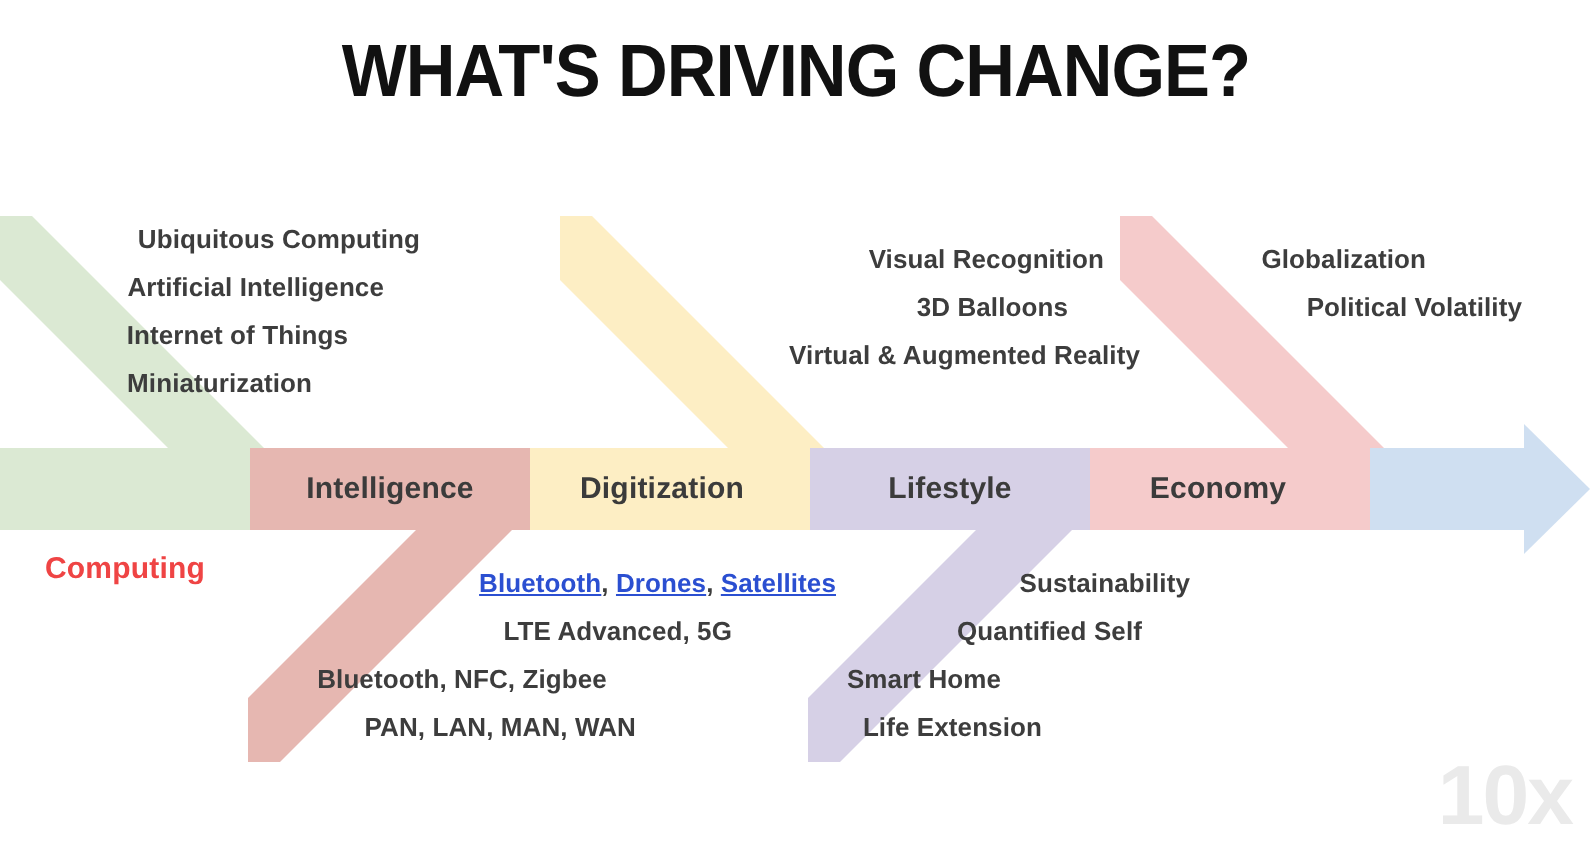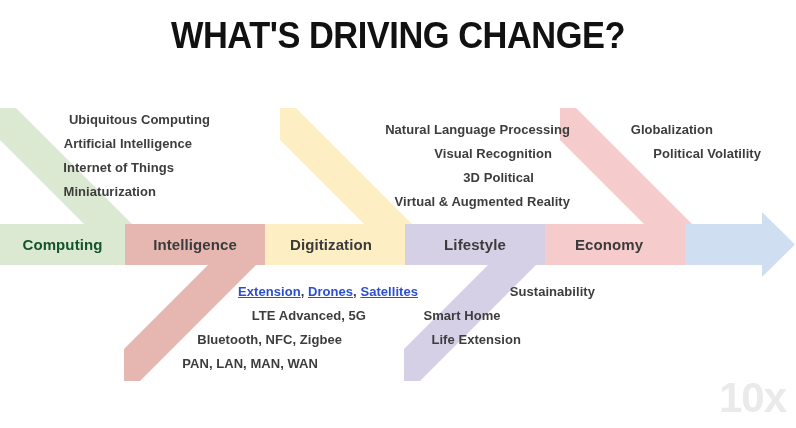--- a/index.html
+++ b/index.html
@@ -56,21 +56,21 @@
     height: 41px;
     line-height: 41px;
     top: 224px;
     text-align: center;
     font-size: 15px;
     font-weight: bold;
     color: #3b3b3b;
     letter-spacing: 0.1px;
     white-space: nowrap;
   }
-  .spine-label.accent { color: #14532d; }
+  .spine-label.accent { color: #ef4444; margin-top: 40px; }
 
   
   .branch {
     position: absolute;
     white-space: nowrap;
   }
   .branch .item {
     font-size: 13px;
     font-weight: bold;
     color: #3d3d3d;
@@ -135,39 +135,39 @@
   <div class="spine-label" style="left:525px; width:168px;">Economy</div>
 
   <div class="branch align-right" style="left:0px; top:108px; width:210px;">
     <div class="item">Ubiquitous Computing</div>
     <div class="item" style="padding-right:18px;">Artificial Intelligence</div>
     <div class="item" style="padding-right:36px;">Internet of Things</div>
     <div class="item" style="padding-right:54px;">Miniaturization</div>
   </div>
 
   <div class="branch align-right" style="left:280px; top:118px; width:290px;">
-    <div class="item">Natural Language Processing</div>
     <div class="item" style="padding-right:18px;">Visual Recognition</div>
-    <div class="item" style="padding-right:36px;">3D Political</div>
+    <div class="item" style="padding-right:36px;">3D Balloons</div>
     <div class="item" style="padding-right:0px;">Virtual &amp; Augmented Reality</div>
   </div>
 
   <div class="branch align-right" style="left:585px; top:118px; width:236px;">
     <div class="item" style="padding-right:108px;">Globalization</div>
     <div class="item" style="padding-right:60px;text-align:right;">Political Volatility</div>
   </div>
 
   <div class="branch align-right" style="left:120px; top:280px; width:310px;">
-    <div class="item" style="padding-right:12px;"><a class="link" href="#">Extension</a><span class="comma">, </span><a class="link" href="#">Drones</a><span class="comma">, </span><a class="link" href="#">Satellites</a></div>
+    <div class="item" style="padding-right:12px;"><a class="link" href="#">Bluetooth</a><span class="comma">, </span><a class="link" href="#">Drones</a><span class="comma">, </span><a class="link" href="#">Satellites</a></div>
     <div class="item" style="padding-right:64px;">LTE Advanced, 5G</div>
-    <div class="item" style="padding-right:88px;">Bluetooth, NFC, Zigbee</div>
+    <div class="item" style="padding-right:88px;text-align:center;">Bluetooth, NFC, Zigbee</div>
     <div class="item" style="padding-right:112px;">PAN, LAN, MAN, WAN</div>
   </div>
 
   <div class="branch align-right" style="left:383px; top:280px; width:216px;">
     <div class="item" style="padding-right:4px;">Sustainability</div>
+    <div class="item" style="padding-right:28px;">Quantified Self</div>
     <div class="item" style="padding-right:58px;text-align:center;">Smart Home</div>
     <div class="item" style="padding-right:78px;">Life Extension</div>
   </div>
 
 </div>
 
 <div id="watermark">10x</div>
 
 </body></html>

